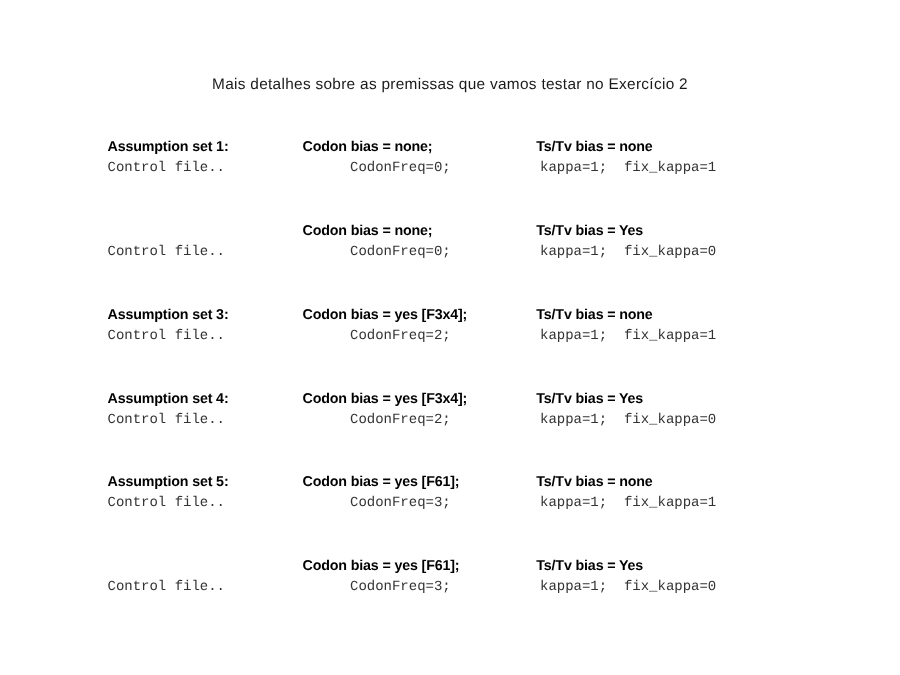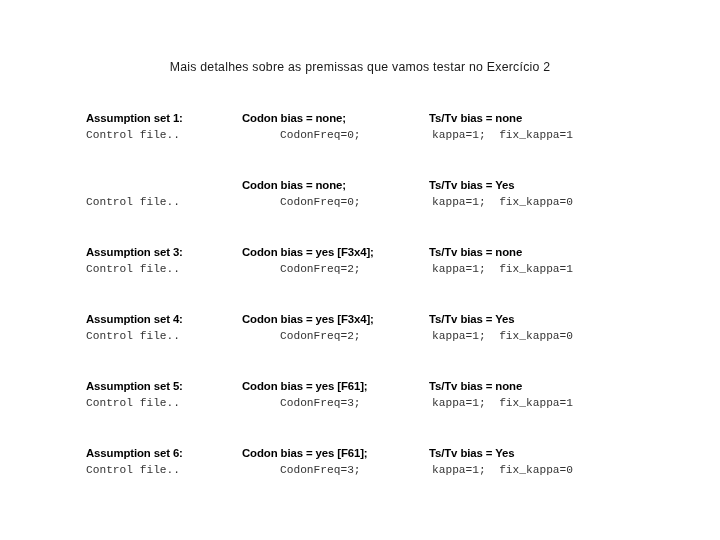--- a/index.html
+++ b/index.html
@@ -160,21 +160,20 @@
           <span class="cell col-3">Ts/Tv bias = none</span>
         </div>
         <div class="row mono-row">
           <span class="cell col-1">Control file..</span>
           <span class="cell col-2">CodonFreq=3;</span>
           <span class="cell col-3">kappa=1;  fix_kappa=1</span>
         </div>
       </div>
       <div class="assumption-block" style="top: 445px;">
         <div class="row bold-row">
-          <span class="cell col-1">Assumption set 6:</span>
           <span class="cell col-2">Codon bias = yes [F61];</span>
           <span class="cell col-3">Ts/Tv bias = Yes</span>
         </div>
         <div class="row mono-row">
           <span class="cell col-1">Control file..</span>
           <span class="cell col-2">CodonFreq=3;</span>
           <span class="cell col-3">kappa=1;  fix_kappa=0</span>
         </div>
       </div>
     </div>

